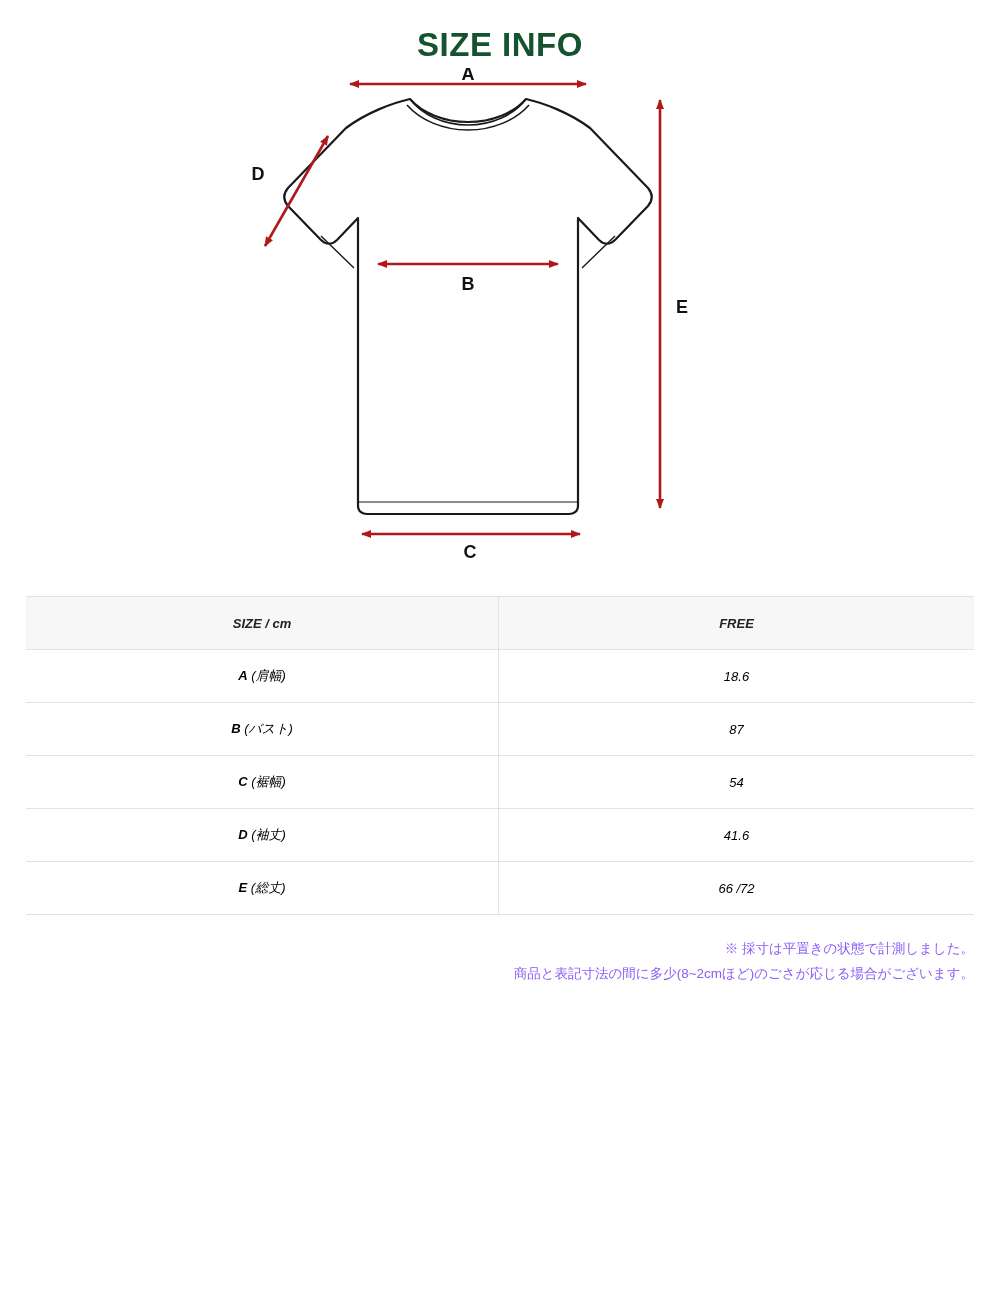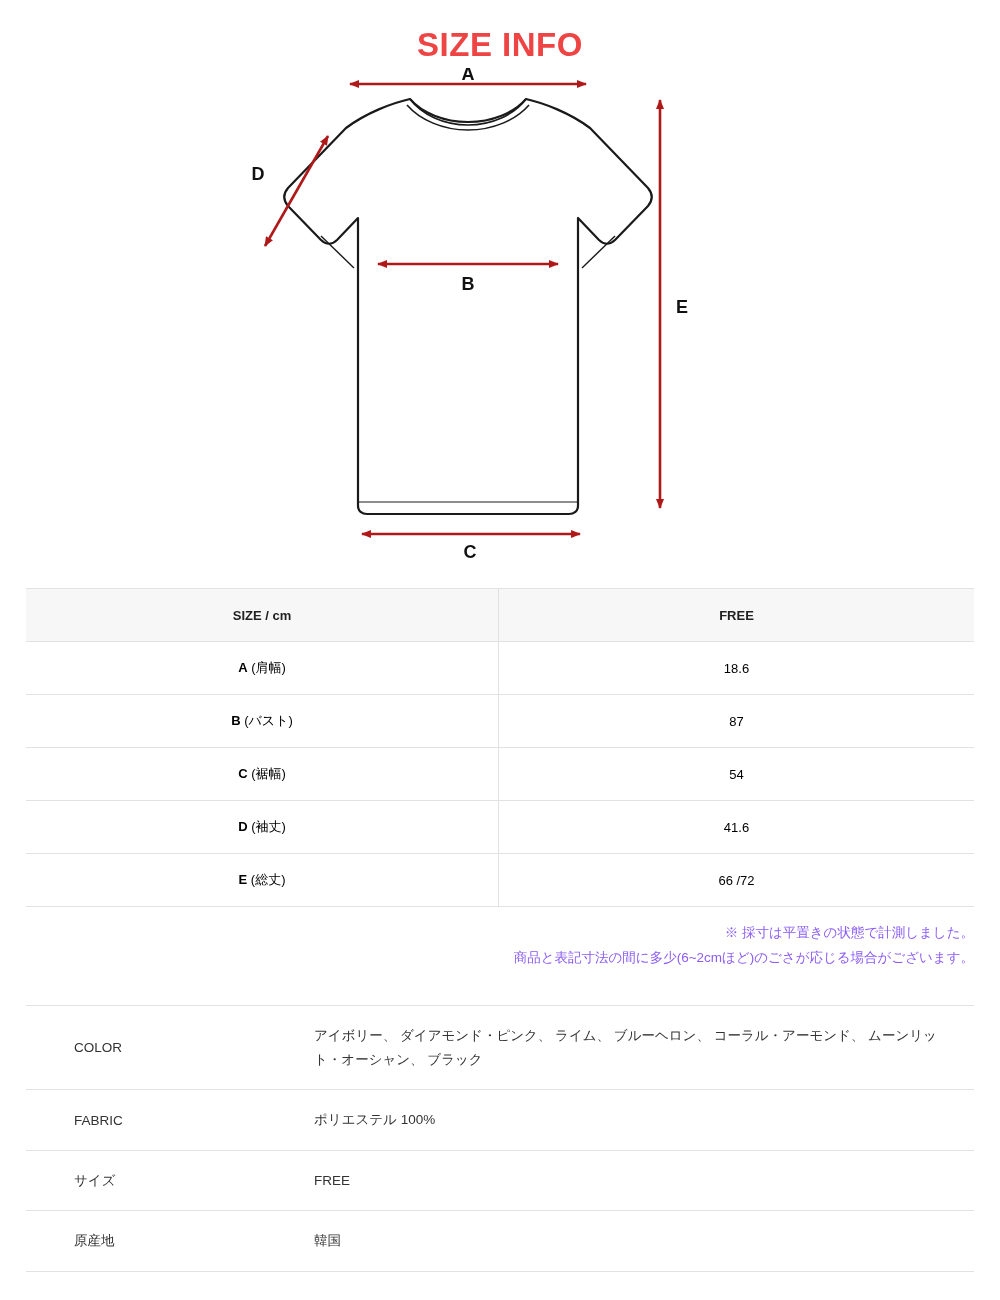--- a/index.html
+++ b/index.html
@@ -21,43 +21,44 @@
     height: 1300px;
     position: relative;
   }
 
   
   .title {
     text-align: center;
     font-size: 33px;
     font-weight: bold;
     letter-spacing: 0.5px;
-    color: #ef4444;
+    color: #14532d;
     padding-top: 26px;
     padding-bottom: 4px;
   }
 
   
   .diagram-wrap {
     position: relative;
     width: 1000px;
     height: 520px;
   }
   .diagram-svg {
     display: block;
     margin: 0 auto;
   }
 
   
   .size-table {
     width: 948px;
-    margin: 0 auto;
+    margin: 8px auto;
     border-collapse: collapse;
     table-layout: fixed;
     font-size: 13px;
+    font-style: italic;
   }
   .size-table th, .size-table td {
     border-top: 1px solid #e2e2e2;
     border-bottom: 1px solid #e2e2e2;
     text-align: center;
     height: 50px;
     font-weight: normal;
     color: #000000;
   }
   .size-table thead th {
@@ -224,37 +225,17 @@
           <b>E</b>
           <span>(総丈)</span>
         </td>
         <td>66 /72</td>
       </tr>
     </tbody>
   </table>
 
   <div class="notes">
     <div>※ 採寸は平置きの状態で計測しました。</div>
-    <div>商品と表記寸法の間に多少(6~2cmほど)のごさが応じる場合がございます。</div>
+    <div>商品と表記寸法の間に多少(8~2cmほど)のごさが応じる場合がございます。</div>
   </div>
 
-  <table class="info-table">
-    <tbody>
-      <tr>
-        <th>COLOR</th>
-        <td>アイボリー、 ダイアモンド・ピンク、 ライム、 ブルーヘロン、 コーラル・アーモンド、 ムーンリット・オーシャン、 ブラック</td>
-      </tr>
-      <tr>
-        <th>FABRIC</th>
-        <td>ポリエステル 100%</td>
-      </tr>
-      <tr>
-        <th>サイズ</th>
-        <td>FREE</td>
-      </tr>
-      <tr>
-        <th>原産地</th>
-        <td>韓国</td>
-      </tr>
-    </tbody>
-  </table>
 
 </div>
 
 </body></html>

